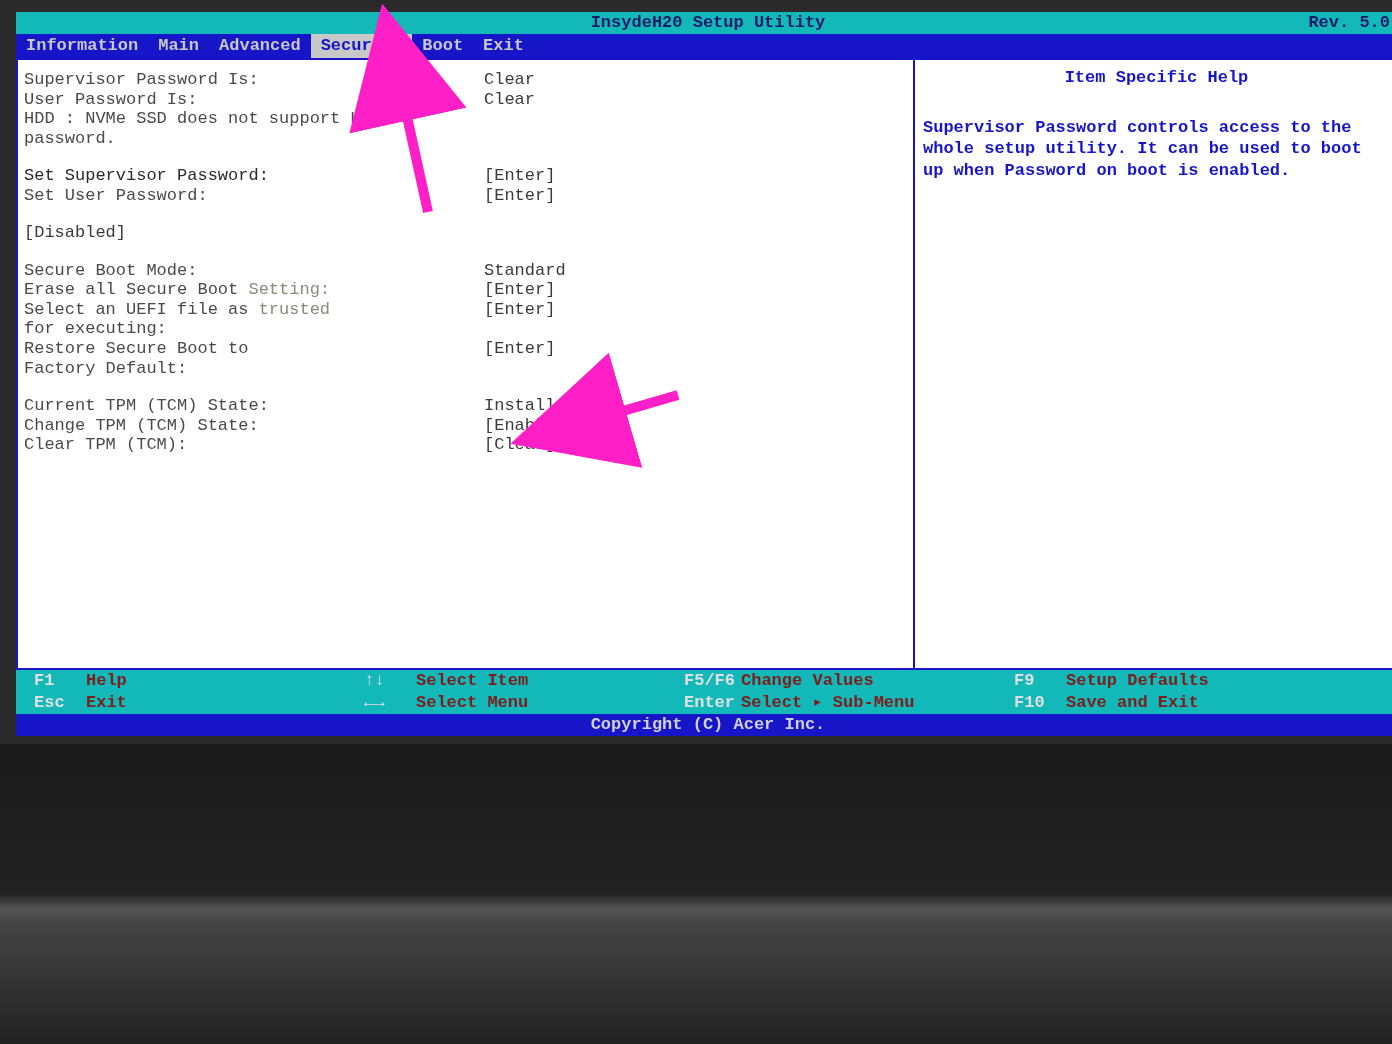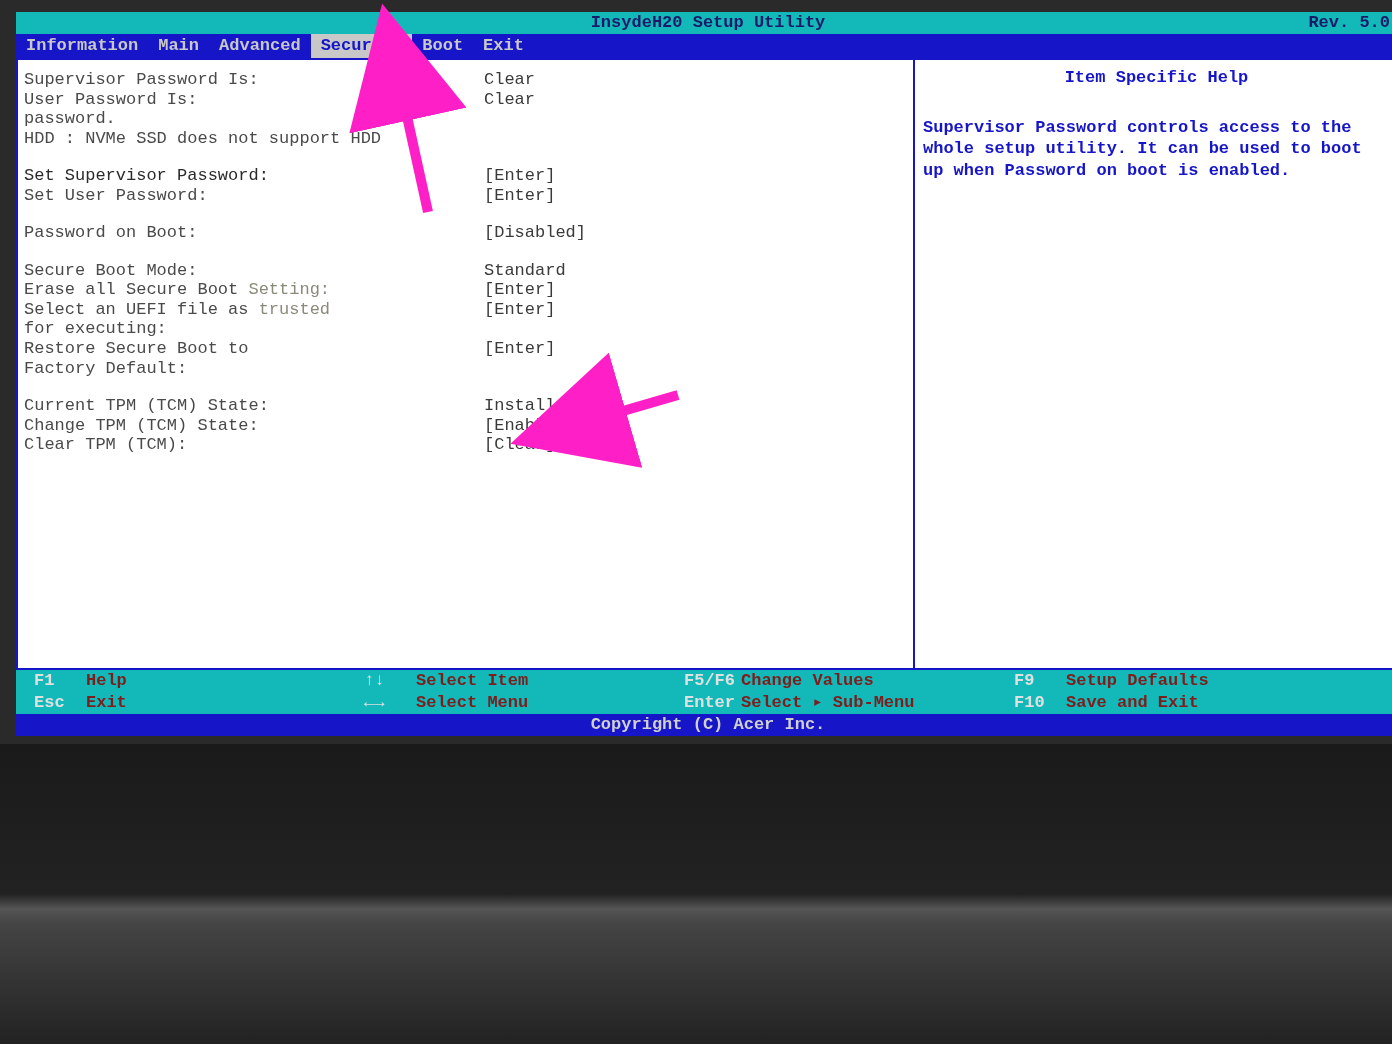--- a/index.html
+++ b/index.html
@@ -153,41 +153,40 @@
 
       <div class="row">
         <span class="label">Supervisor Password Is:</span>
         <span class="value">Clear</span>
       </div>
       <div class="row">
         <span class="label">User Password Is:</span>
         <span class="value">Clear</span>
       </div>
       <div class="row">
+        <span class="label">HDD : NVMe SSD does not support HDD</span>
+      </div>
+      <div class="row">
         <span class="label">password.</span>
-      </div>
-      <div class="row">
-        <span class="label">HDD : NVMe SSD does not support HDD</span>
       </div>
 
       <div class="spacer"></div>
 
       <div class="row highlight">
         <span class="label">Set Supervisor Password:</span>
         <span class="value">[Enter]</span>
       </div>
       <div class="row">
         <span class="label">Set User Password:</span>
         <span class="value">[Enter]</span>
       </div>
 
       <div class="spacer"></div>
 
       <div class="row">
-        <span class="label">Password on Boot:</span>
         <span class="value">[Disabled]</span>
       </div>
 
       <div class="spacer"></div>
 
       <div class="row">
         <span class="label">Secure Boot Mode:</span>
         <span class="value">Standard</span>
       </div>
       <div class="row">

